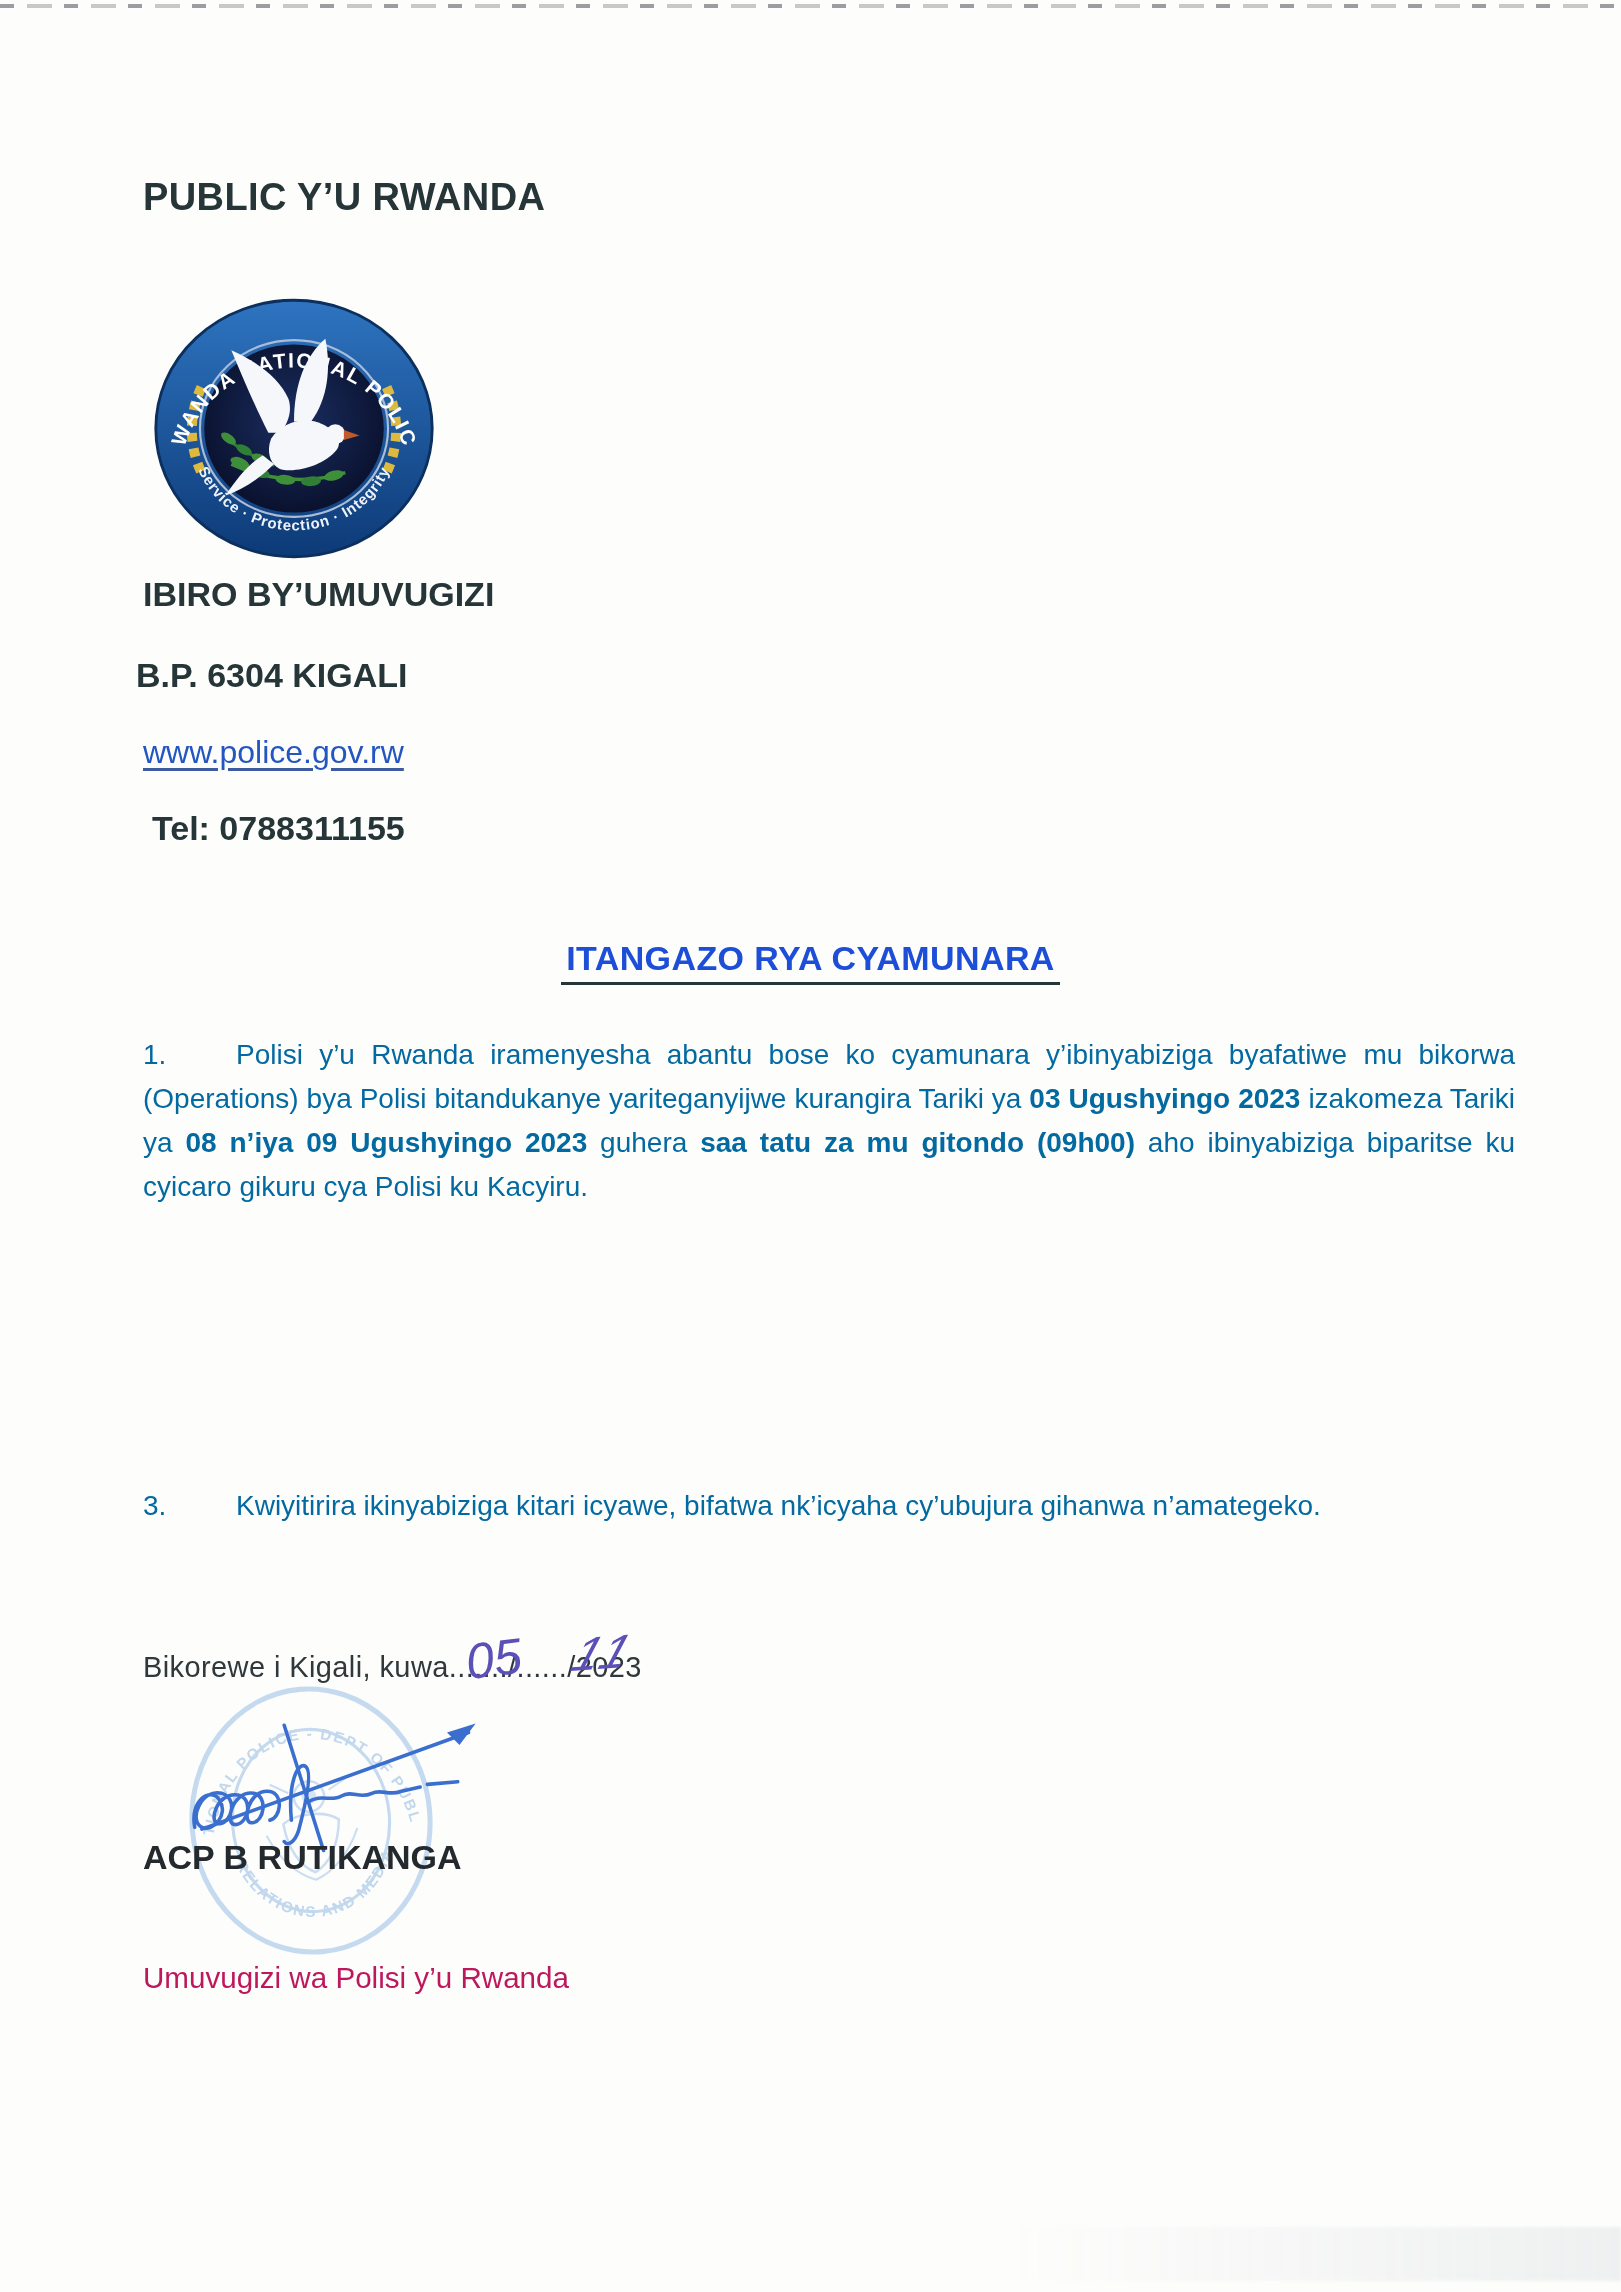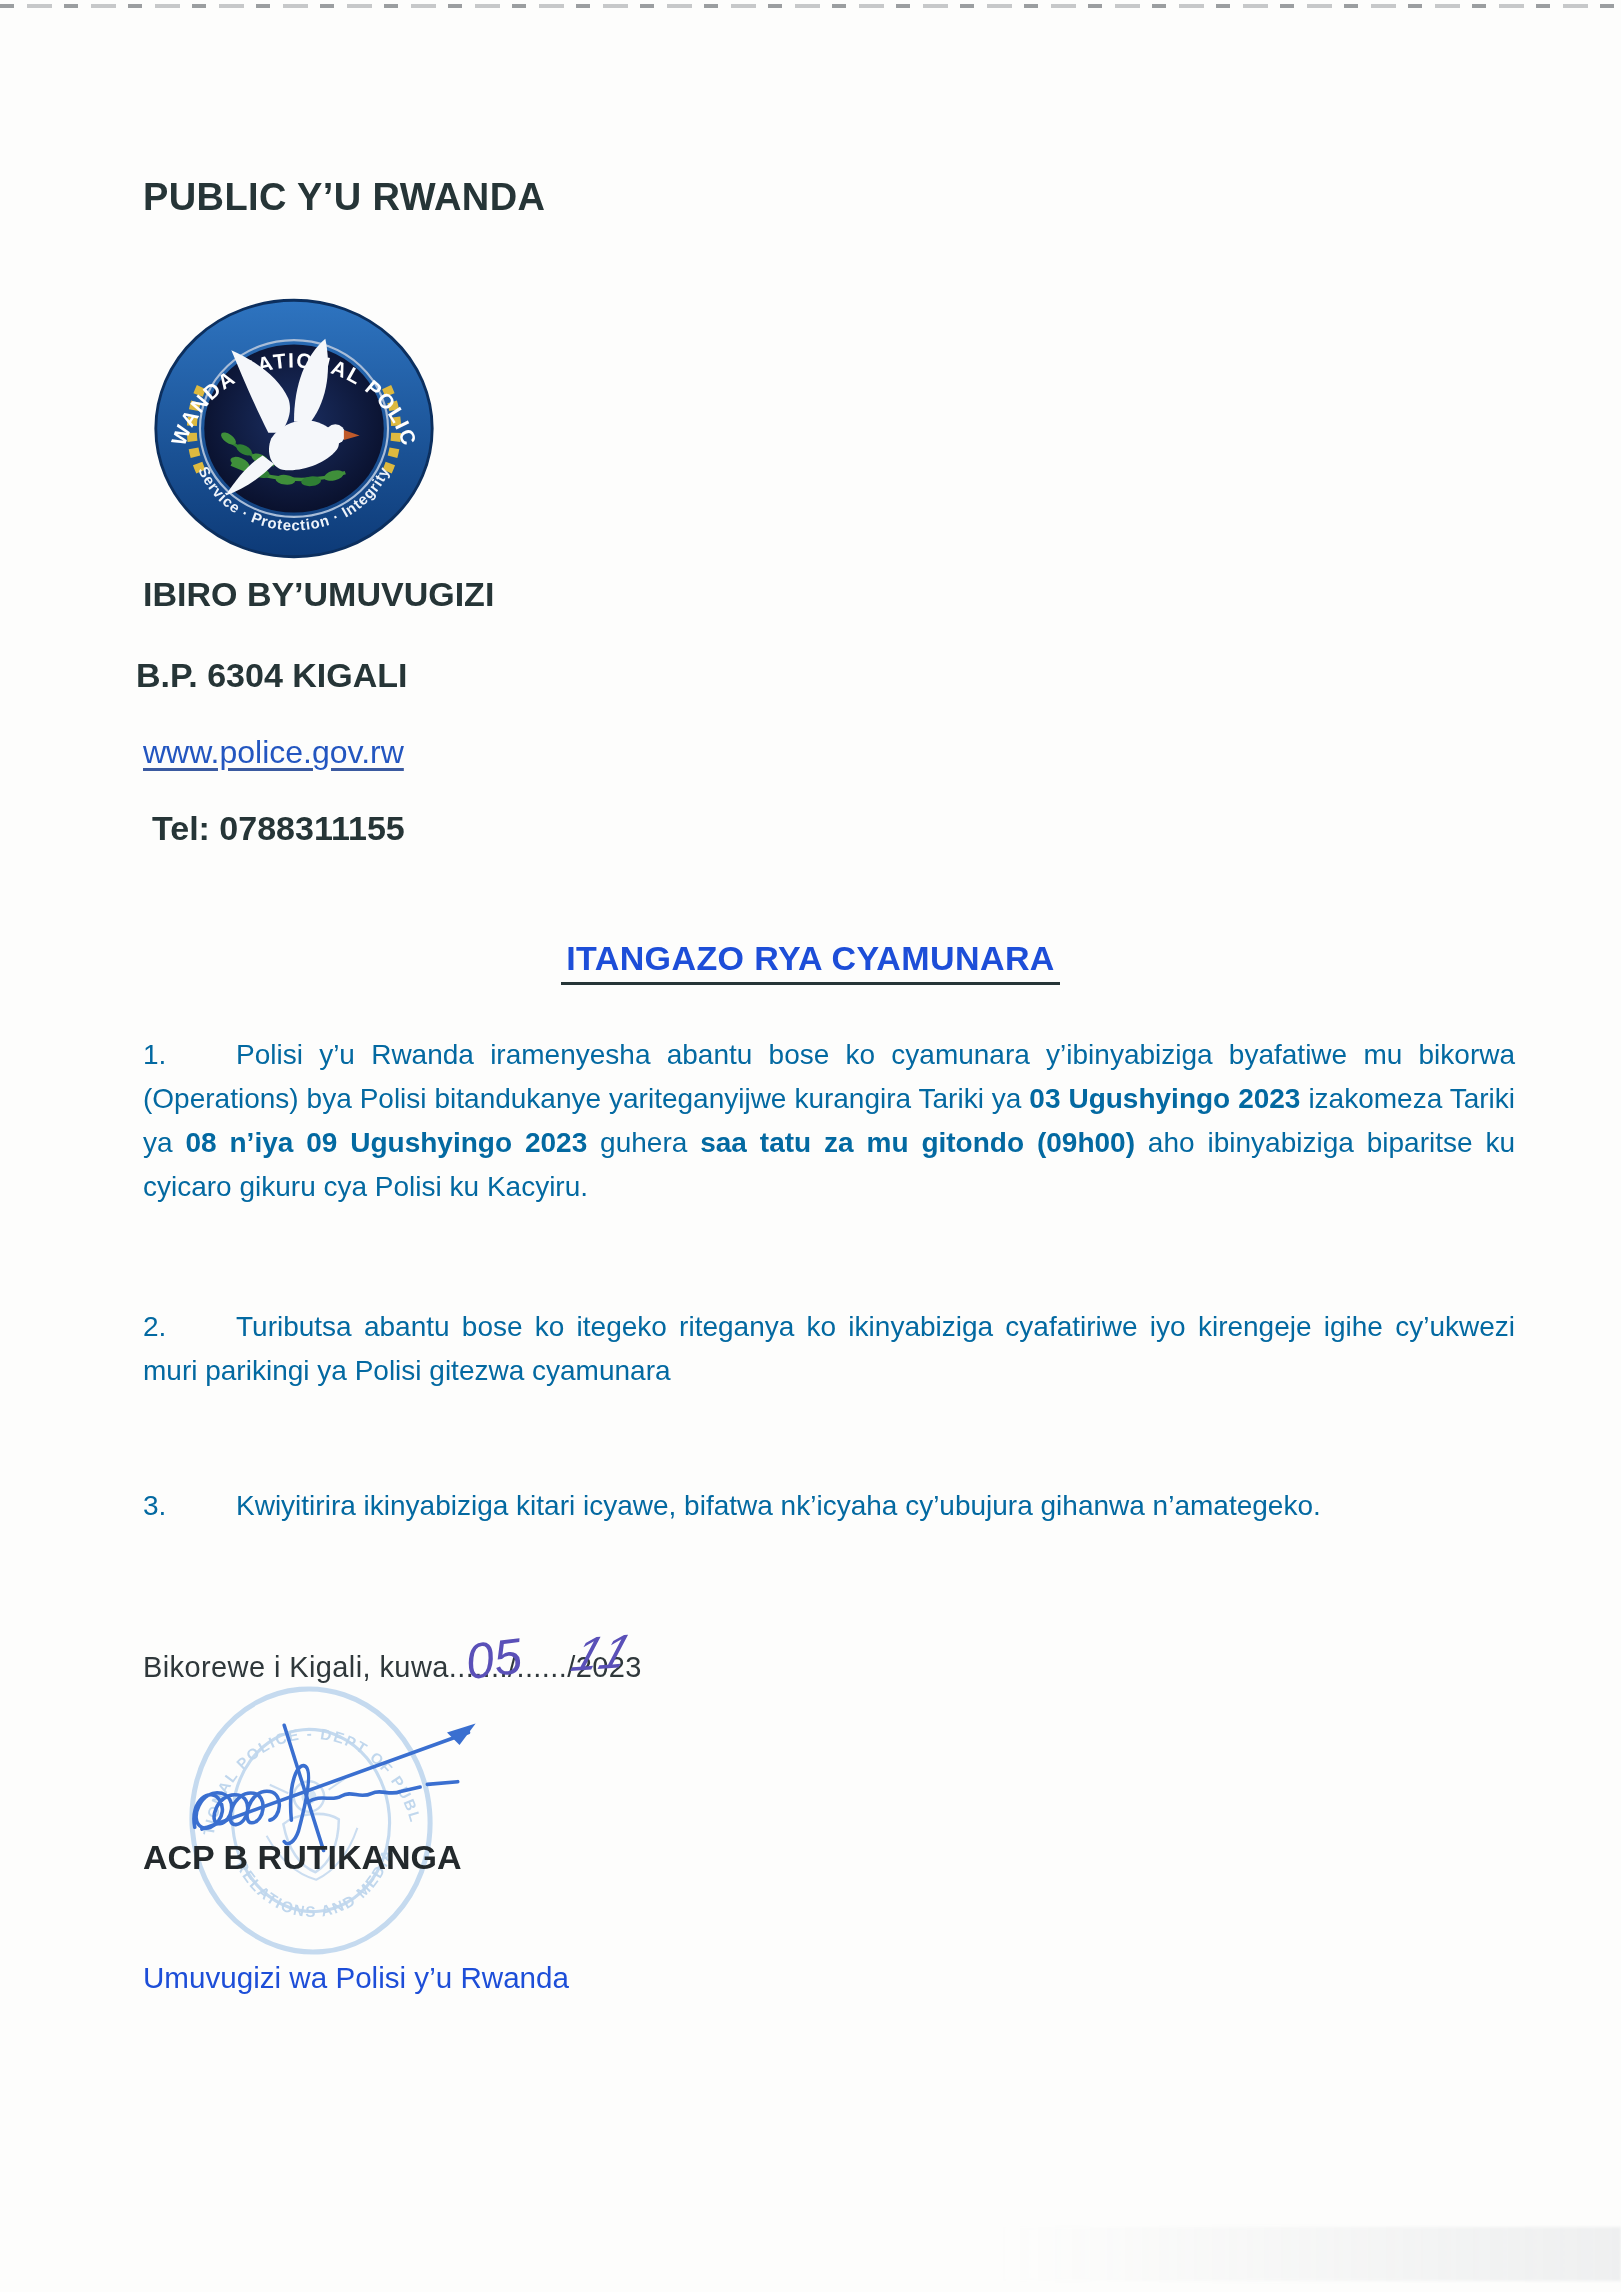--- a/index.html
+++ b/index.html
@@ -35,21 +35,21 @@
   .p1 { top:1005px; }
   .p2 { top:1277px; }
   .p3 { top:1456px; }
   .pnum { display:inline-block; width:93px; }
   .para .b { font-weight:bold; }
   .date-line { left:143px; top:1651px; font-size:29px; color:#2f383b; letter-spacing:0.4px; }
   .hw { font-style:italic; color:#5a50b8; position:absolute; font-weight:500; }
   .hw-day   { left:466px; top:1630px; font-size:50px; transform:rotate(-7deg); }
   .hw-month { left:575px; top:1625px; font-size:48px; transform:skewX(-22deg) rotate(-4deg); letter-spacing:3.6px; }
   .officer-name  { left:143px; top:1838px; font-size:34px; font-weight:bold; color:#23292c; }
-  .officer-title { left:143px; top:1961px; font-size:29.6px; color:#1d4ed8; }
+  .officer-title { left:143px; top:1961px; font-size:29.6px; color:#be185d; }
   .logo-svg  { left:150px; top:296px; width:288px; height:265px; }
   .stamp-svg { left:184px; top:1680px; width:254px; height:281px; opacity:.62; transform:rotate(-5deg); }
   .sig-svg   { left:157px; top:1711px; width:385px; height:161px; }
 </style>
 </head>
 <body>
 
 <div class="page">
 
   <div class="scan-top"></div>
@@ -107,21 +107,20 @@
   <div class="abs pobox">B.P. 6304 KIGALI</div>
   <a class="abs website">www.police.gov.rw</a>
   <div class="abs tel">Tel: 0788311155</div>
 
   <div class="abs doc-title-wrap">
     <span class="doc-title">ITANGAZO RYA CYAMUNARA</span>
   </div>
 
   <p class="abs para p1"><span class="pnum">1.</span><span><span>Polisi y’u Rwanda iramenyesha abantu bose ko cyamunara y’ibinyabiziga byafatiwe mu bikorwa (Operations) bya Polisi bitandukanye yariteganyijwe kurangira Tariki ya </span><span class="b">03 Ugushyingo 2023</span><span> izakomeza Tariki ya </span><span class="b">08 n’iya 09 Ugushyingo 2023</span><span> guhera </span><span class="b">saa tatu za mu gitondo (09h00)</span><span> aho ibinyabiziga biparitse ku cyicaro gikuru cya Polisi ku Kacyiru.</span></span></p>
 
-  <p class="abs para p2"><span class="pnum">2.</span><span><span>Tuributsa abantu bose ko itegeko riteganya ko ikinyabiziga cyafatiriwe iyo kirengeje igihe cy’ukwezi muri parikingi ya Polisi gitezwa cyamunara</span></span></p>
 
   <p class="abs para p3"><span class="pnum">3.</span><span><span>Kwiyitirira ikinyabiziga kitari icyawe, bifatwa nk’icyaha cy’ubujura gihanwa n’amategeko.</span></span></p>
 
   <div class="abs date-line"><span>Bikorewe i Kigali, kuwa</span><span>......./</span><span>....../</span><span>2023</span></div>
   <span class="hw hw-day">05</span>
   <span class="hw hw-month">11</span>
 
   <svg class="abs stamp-svg" viewBox="0 0 200 222">
     <defs>
       <path id="stArcTop" d="M 22 118 A 80 92 0 0 1 178 118" fill="none"></path>

